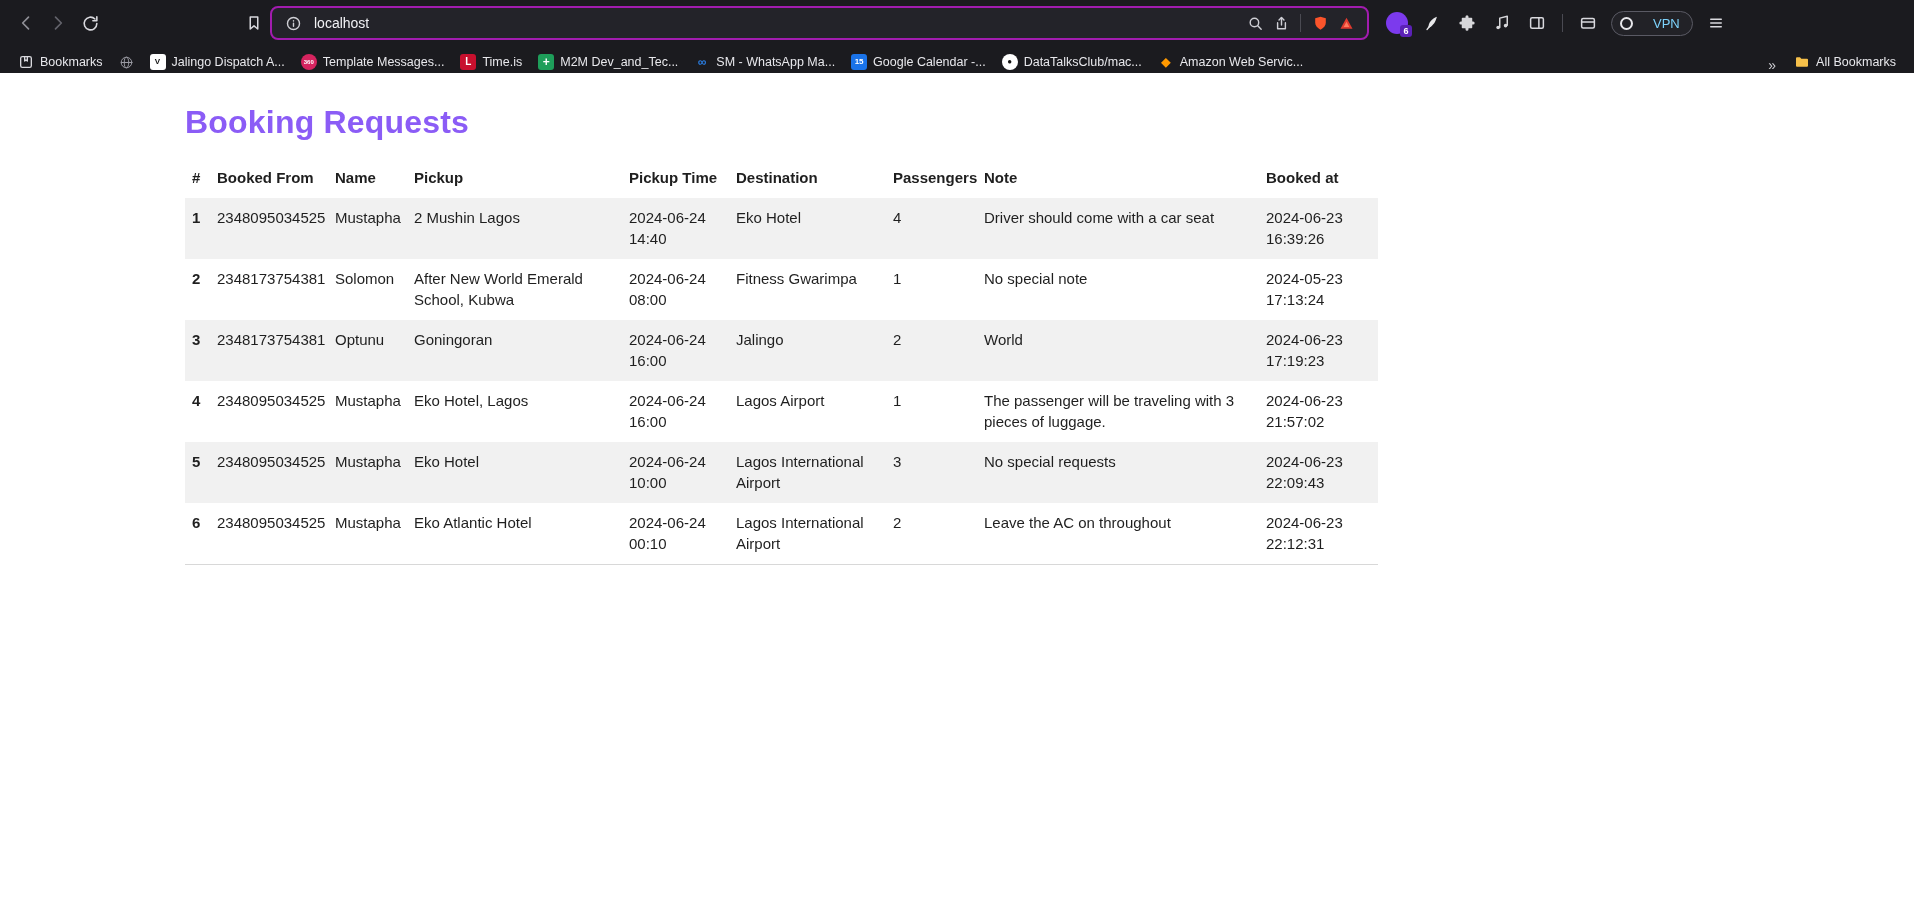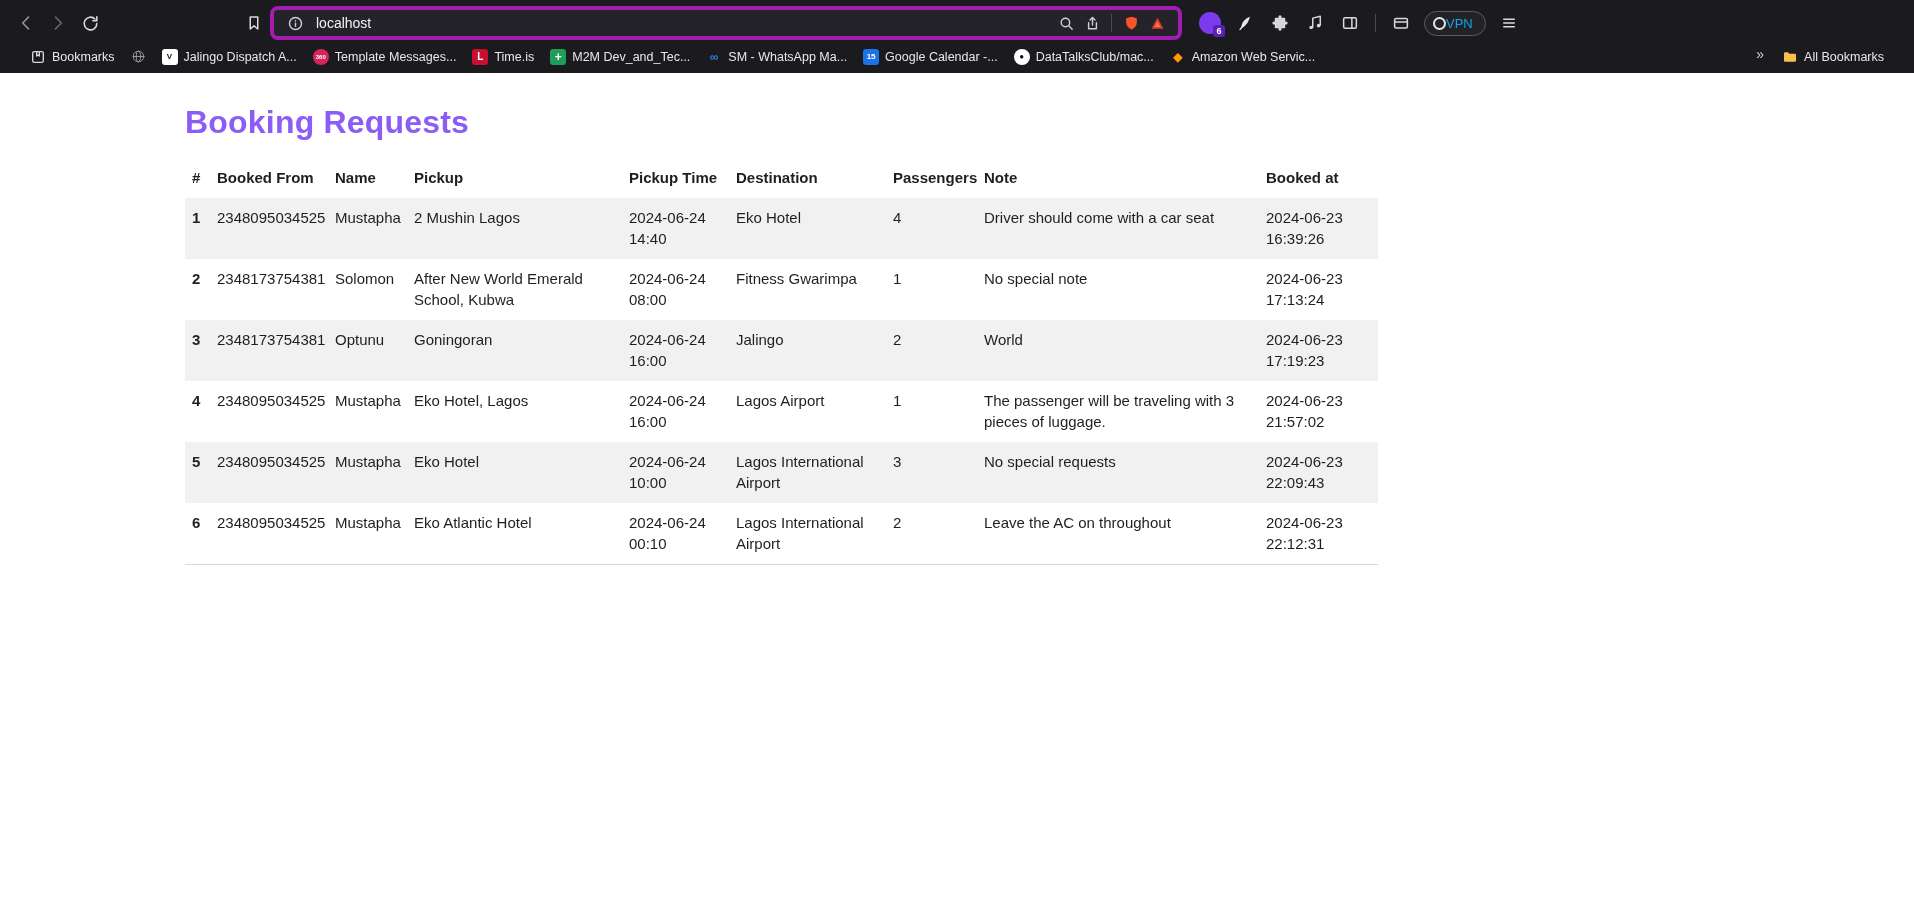--- a/index.html
+++ b/index.html
@@ -20,22 +20,22 @@
   }
   .icon-btn.dim  { color:#63636b; }
   .icon-btn.semi { color:#8f8f96; }
   svg { display:block; }
   .stroke-ic { fill:none; stroke:currentColor; stroke-width:2; stroke-linecap:round; stroke-linejoin:round; }
 
   .toolbar-gap { width:132px; flex:none; }
 
   .url-bar {
     display:flex; align-items:center;
-    width:912px; height:34px; flex:none;
-    background:#232329; border:4px solid #a21caf; border-radius:8px;
+    width:1099px; height:34px; flex:none;
+    background:#232329; border:2px solid #a21caf; border-radius:8px;
     padding:0 8px; color:#ececf0;
   }
   .url-text { font-size:14px; margin-left:8px; color:#f2f2f5; }
   .url-spacer { flex:1; }
   .v-divider { width:1px; height:18px; background:#4a4a52; margin:0 6px; flex:none; }
   .small-ic { width:26px; height:26px; display:flex; align-items:center; justify-content:center; color:#cfcfd5; flex:none; cursor:pointer; }
 
   .right-cluster { display:flex; align-items:center; margin-left:12px; gap:3px; }
 
   .ext6 {
@@ -43,31 +43,31 @@
     background:#7c3aed; position:relative; flex:none;
   }
   .ext6 .badge {
     position:absolute; right:-4px; bottom:-3px;
     min-width:12px; height:12px; border-radius:3px;
     background:#5b21b6; color:#fff; font-size:9px; font-weight:700;
     display:flex; align-items:center; justify-content:center; padding:0 2px;
   }
 
   .vpn-pill {
-    display:flex; align-items:center; gap:0;
+    display:flex; align-items:center; gap:20px;
     border:1px solid #5a5a64; border-radius:15px;
     padding:4px 12px 4px 8px; margin:0 4px;
-    color:#0ea5e9; font-size:13px; cursor:pointer; background:#222227;
+    color:#7dd3fc; font-size:13px; cursor:pointer; background:#222227;
   }
   .vpn-dot { width:13px; height:13px; border-radius:50%; border:2px solid #e8e8ec; }
 
   
   .bookmarks-bar {
-    height:27px; display:flex; align-items:flex-start;
-    padding:0 22px; color:#e8e8ec; font-size:12.5px;
+    height:27px; display:flex; align-items:flex-end;
+    padding:0 10px; color:#e8e8ec; font-size:12.5px;
   }
   .bm-btn { display:flex; align-items:center; gap:6px; padding:3px 8px; border-radius:6px; cursor:pointer; white-space:nowrap; }
   .fav {
     width:16px; height:16px; border-radius:3px; flex:none;
     display:flex; align-items:center; justify-content:center;
     font-size:8px; font-weight:700; line-height:1;
   }
   .fav.big { font-size:12px; }
   .bm-spacer { flex:1; }
   .overflow-chevron { color:#cfcfd4; font-size:14px; padding:0 10px; cursor:pointer; }
@@ -315,21 +315,21 @@
       </tr>
       <tr>
         <td class="c0">2</td>
         <td>2348173754381</td>
         <td>Solomon</td>
         <td>After New World Emerald School, Kubwa</td>
         <td>2024-06-24 08:00</td>
         <td>Fitness Gwarimpa</td>
         <td>1</td>
         <td>No special note</td>
-        <td>2024-06-23 17:13:24</td>
+        <td>2024-05-23 17:13:24</td>
       </tr>
       <tr>
         <td class="c0">3</td>
         <td>2348173754381</td>
         <td>Optunu</td>
         <td>Goningoran</td>
         <td>2024-06-24 16:00</td>
         <td>Jalingo</td>
         <td>2</td>
         <td>World</td>

